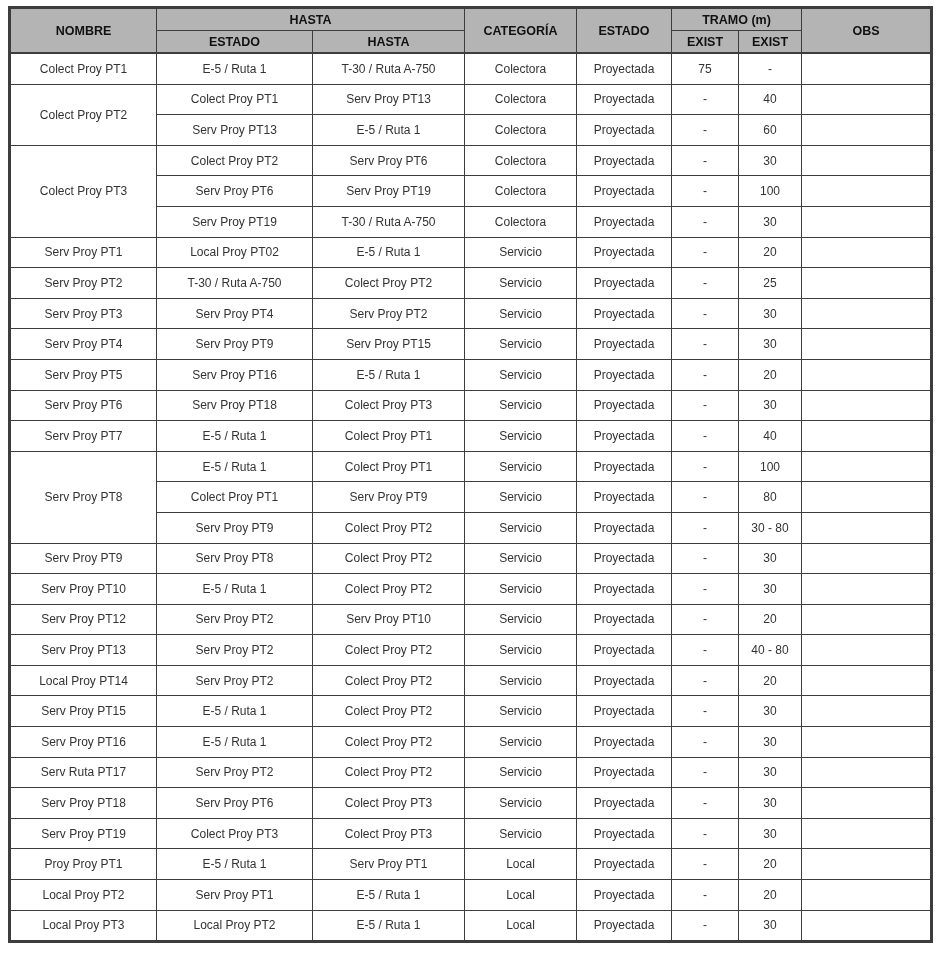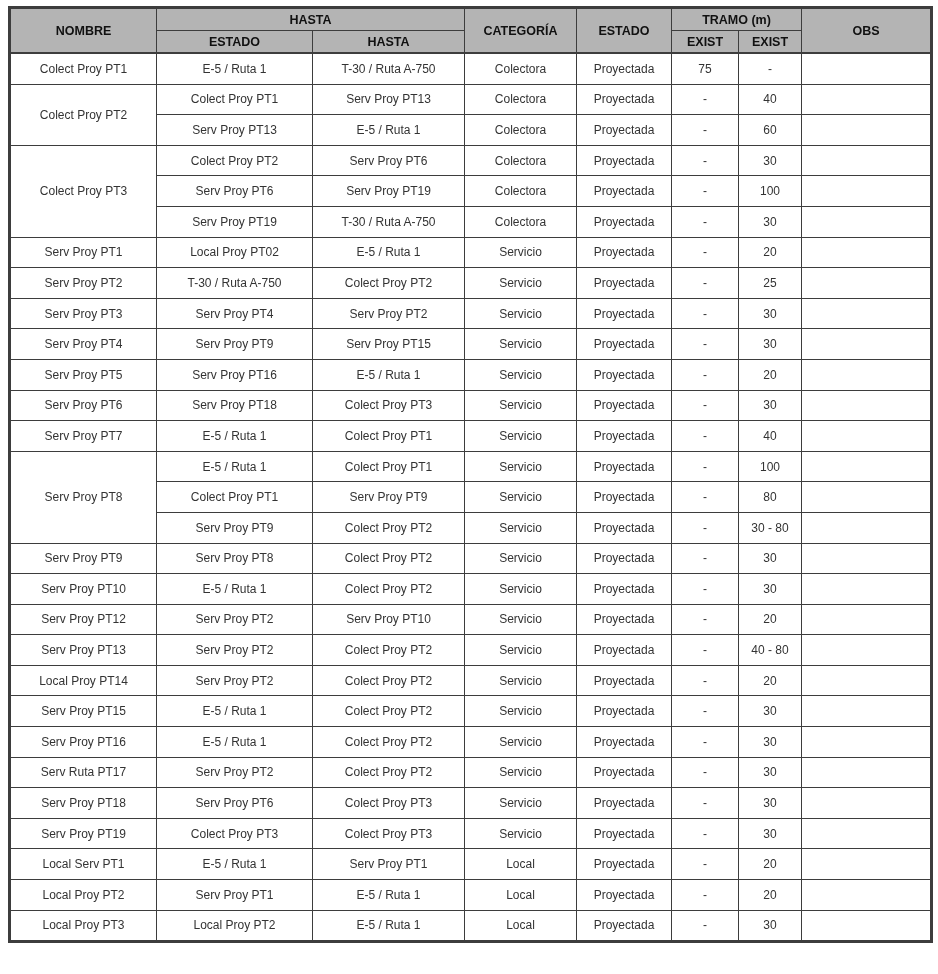--- a/index.html
+++ b/index.html
@@ -335,21 +335,21 @@
           <td rowspan="1">Serv Proy PT19</td>
           <td>Colect Proy PT3</td>
           <td>Colect Proy PT3</td>
           <td>Servicio</td>
           <td>Proyectada</td>
           <td>-</td>
           <td>30</td>
           <td></td>
         </tr>
         <tr>
-          <td rowspan="1">Local Serv PT1</td>
+          <td rowspan="1">Proy Proy PT1</td>
           <td>E-5 / Ruta 1</td>
           <td>Serv Proy PT1</td>
           <td>Local</td>
           <td>Proyectada</td>
           <td>-</td>
           <td>20</td>
           <td></td>
         </tr>
         <tr>
           <td rowspan="1">Local Proy PT2</td>

